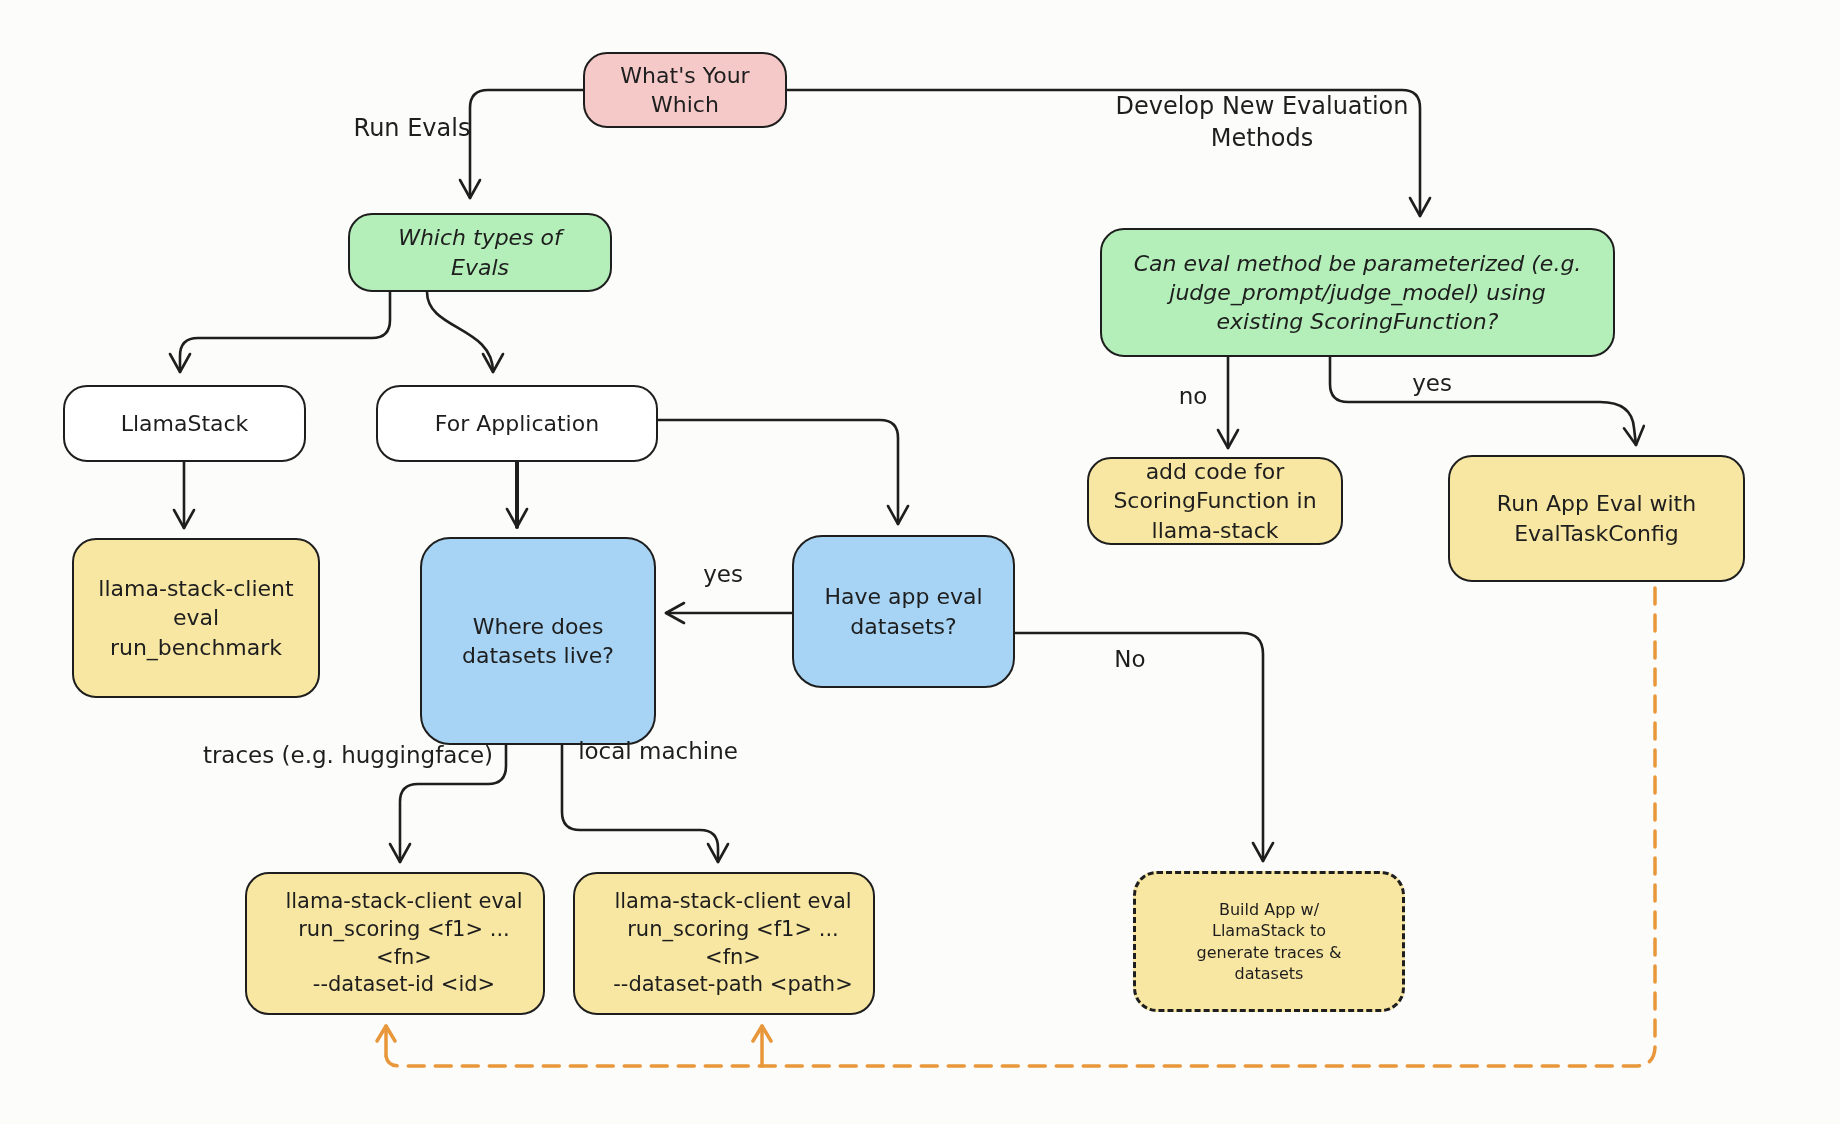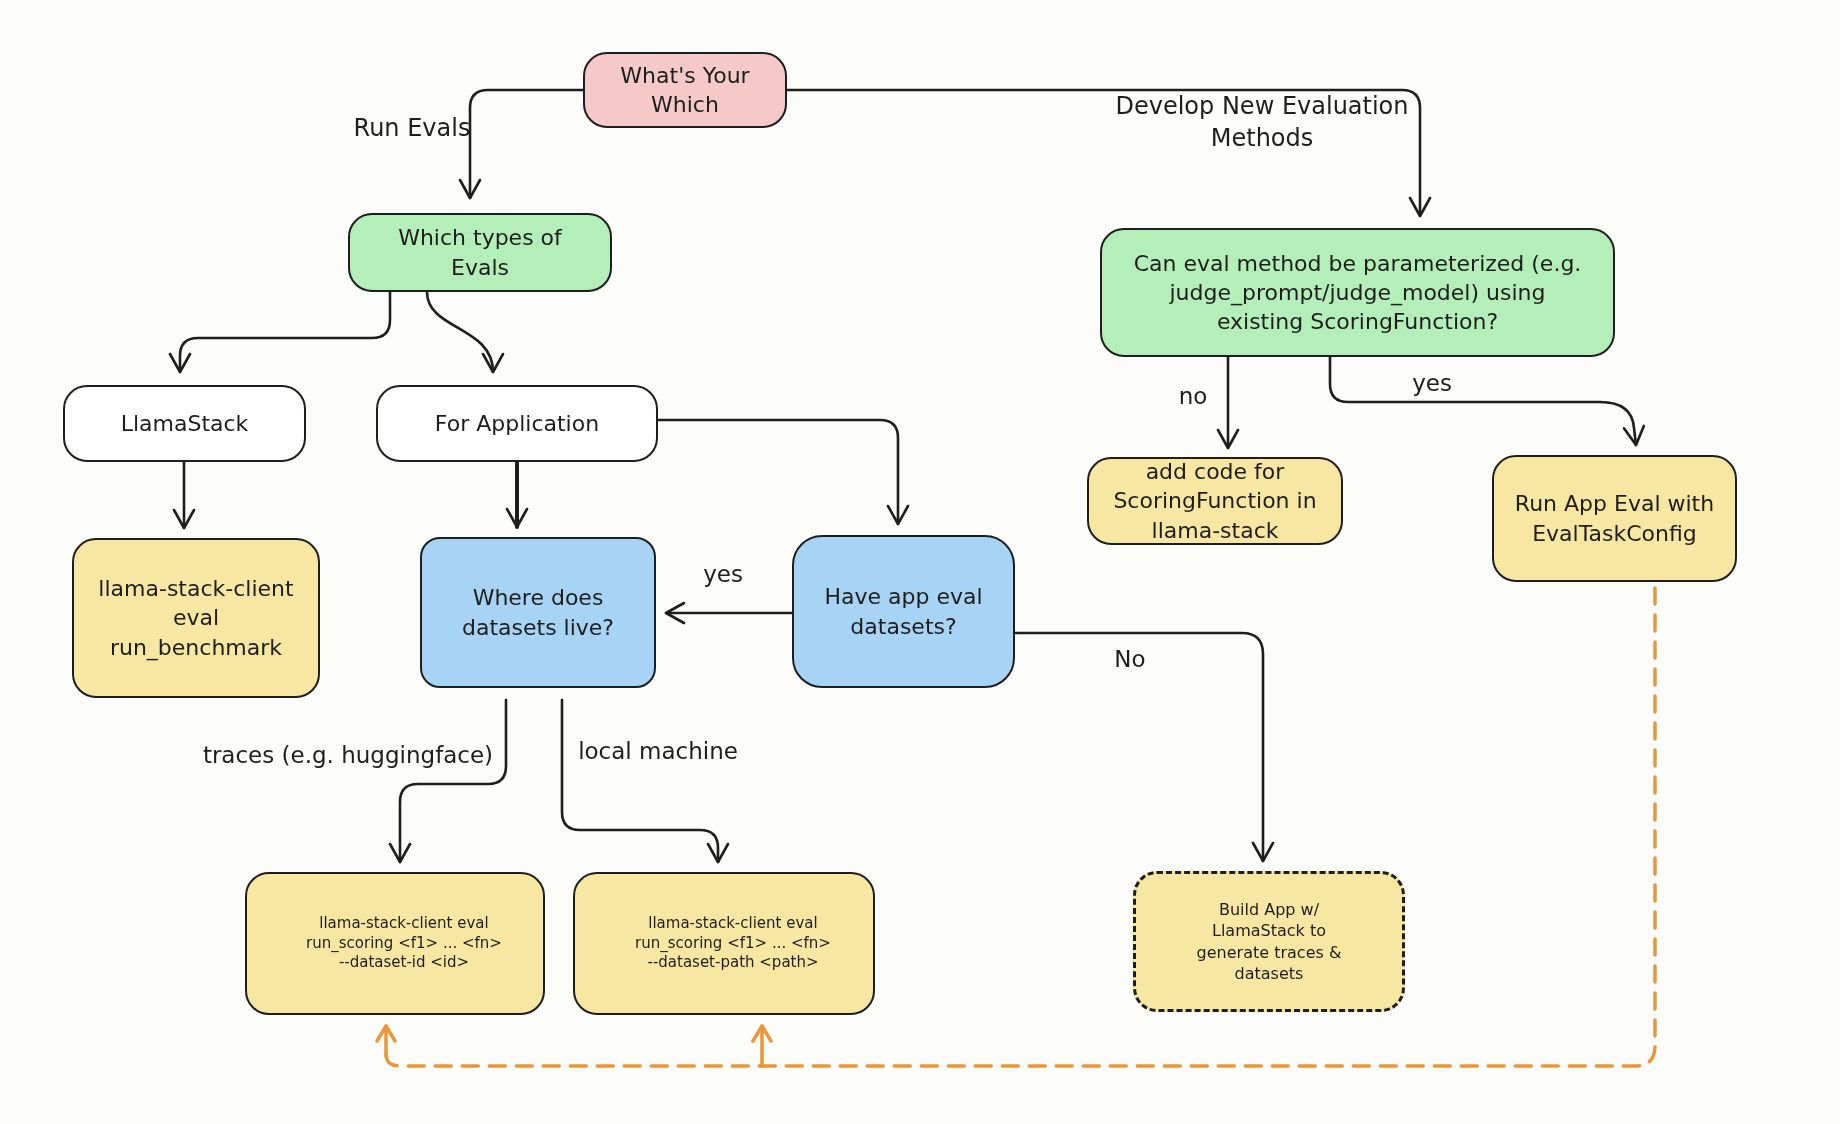--- a/index.html
+++ b/index.html
@@ -16,25 +16,25 @@
   .connector.orange-solid{stroke:var(--orange);stroke-width:3.5;}
   #ah path{fill:none;stroke:var(--ink);stroke-width:2.6;stroke-linecap:round;stroke-linejoin:round;}
   #aho path{fill:none;stroke:var(--orange);stroke-width:3.5;stroke-linecap:round;stroke-linejoin:round;}
   .node{
     position:absolute;box-sizing:border-box;display:flex;align-items:center;justify-content:center;
     border:2.6px solid var(--ink);border-radius:24px;background:var(--white);
     text-align:center;font-size:22px;line-height:1.32;padding:4px 10px;
   }
   .node .node-label{white-space:pre-line;}
   .node.pink{background:var(--pink);}
-  .node.green{background:var(--green);}
+  .node.green{background:var(--green);font-style:italic;}
   .node.yellow{background:var(--yellow);}
   .node.blue{background:var(--blue);}
   .node.dashed{border-style:dashed;border-width:3px;}
-  .node.code{font-size:15px;padding-left:28px;}
+  .node.code{font-size:21px;padding-left:28px;}
   .edge-label{
     position:absolute;transform:translate(-50%,-50%);font-size:23px;color:var(--ink);
     text-align:center;white-space:pre-line;line-height:1.35;
   }
 </style>
 </head>
 <body>
 
 <div id="canvas">
 
@@ -83,21 +83,21 @@
 
   <div class="node" style="left:376px;top:385px;width:282px;height:77px">
     <span class="node-label">For Application</span>
   </div>
 
   <div class="node yellow" style="left:72px;top:538px;width:248px;height:160px">
     <span class="node-label">llama-stack-client
 eval run_benchmark</span>
   </div>
 
-  <div class="node blue" style="left:420px;top:537px;width:236px;height:151px;border-radius:20px">
+  <div class="node blue" style="left:420px;top:537px;width:236px;height:208px;border-radius:30px">
     <span class="node-label">Where does
 datasets live?</span>
   </div>
 
   <div class="node blue" style="left:792px;top:535px;width:223px;height:153px;border-radius:30px">
     <span class="node-label">Have app eval
 datasets?</span>
   </div>
 
   <div class="node green" style="left:1100px;top:228px;width:515px;height:129px">
@@ -105,21 +105,21 @@
 judge_prompt/judge_model) using
 existing ScoringFunction?</span>
   </div>
 
   <div class="node yellow" style="left:1087px;top:457px;width:256px;height:88px">
     <span class="node-label">add code for
 ScoringFunction in
 llama-stack</span>
   </div>
 
-  <div class="node yellow" style="left:1492px;top:455px;width:245px;height:127px">
+  <div class="node yellow" style="left:1448px;top:455px;width:297px;height:127px">
     <span class="node-label">Run App Eval with
 EvalTaskConfig</span>
   </div>
 
   <div class="node yellow code" style="left:245px;top:872px;width:300px;height:143px">
     <span class="node-label">llama-stack-client eval
 run_scoring &lt;f1&gt; ... &lt;fn&gt;
 --dataset-id &lt;id&gt;</span>
   </div>
 

